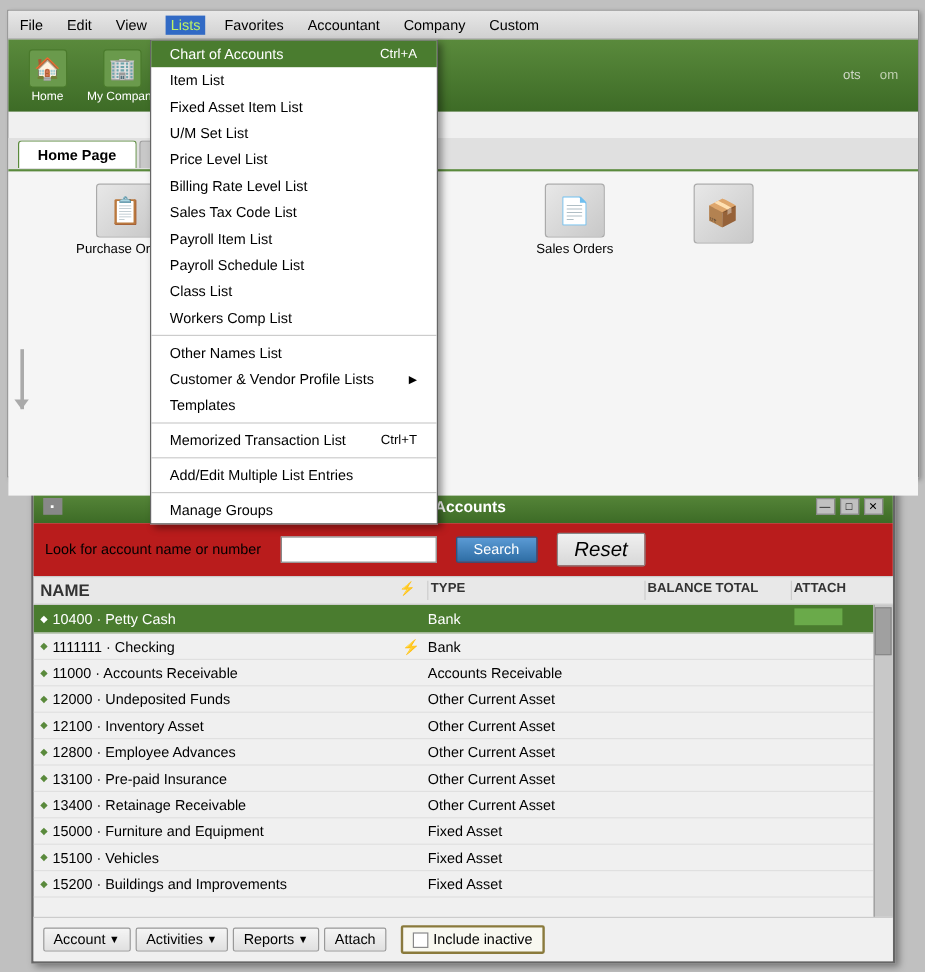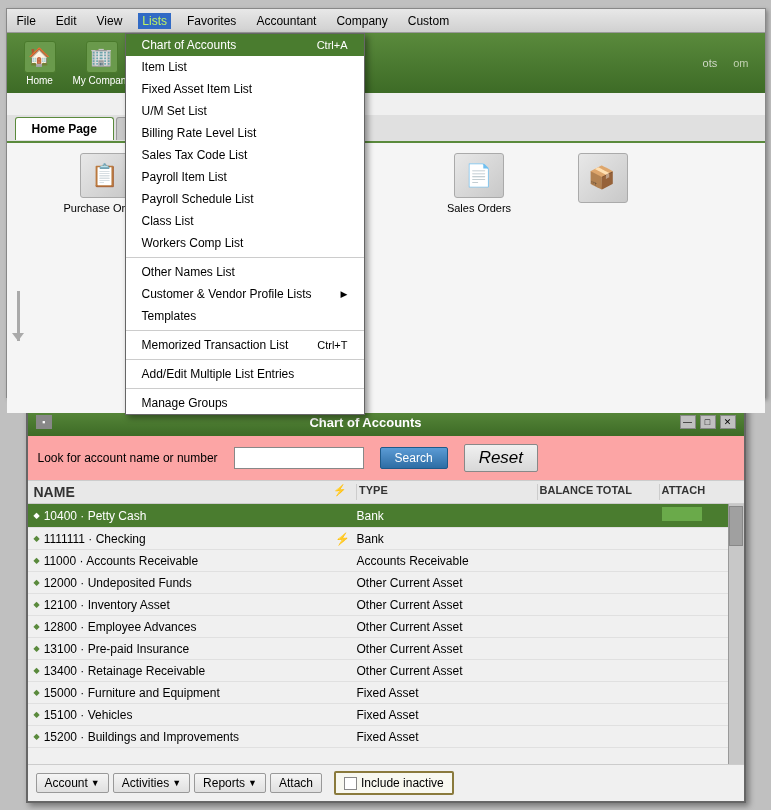--- a/index.html
+++ b/index.html
@@ -217,21 +217,21 @@
       background: #888;
       color: white;
       font-size: 9px;
       display: flex;
       align-items: center;
       justify-content: center;
     }
 
     .search-bar {
       padding: 8px 10px;
-      background: #fca5a5;
+      background: #b91c1c;
       display: flex;
       align-items: center;
       gap: 16px;
     }
     .search-label {
       font-size: 12px;
       color: #000;
     }
     .search-input {
       width: 130px;
@@ -377,20 +377,23 @@
       <span class="dropdown-shortcut">Ctrl+A</span>
     </div>
     <div class="dropdown-item">
       <span>Item List</span>
     </div>
     <div class="dropdown-item">
       <span>Fixed Asset Item List</span>
     </div>
     <div class="dropdown-item">
       <span>U/M Set List</span>
+    </div>
+    <div class="dropdown-item">
+      <span>Price Level List</span>
     </div>
     <div class="dropdown-item">
       <span>Billing Rate Level List</span>
     </div>
     <div class="dropdown-item">
       <span>Sales Tax Code List</span>
     </div>
     <div class="dropdown-item">
       <span>Payroll Item List</span>
     </div>

